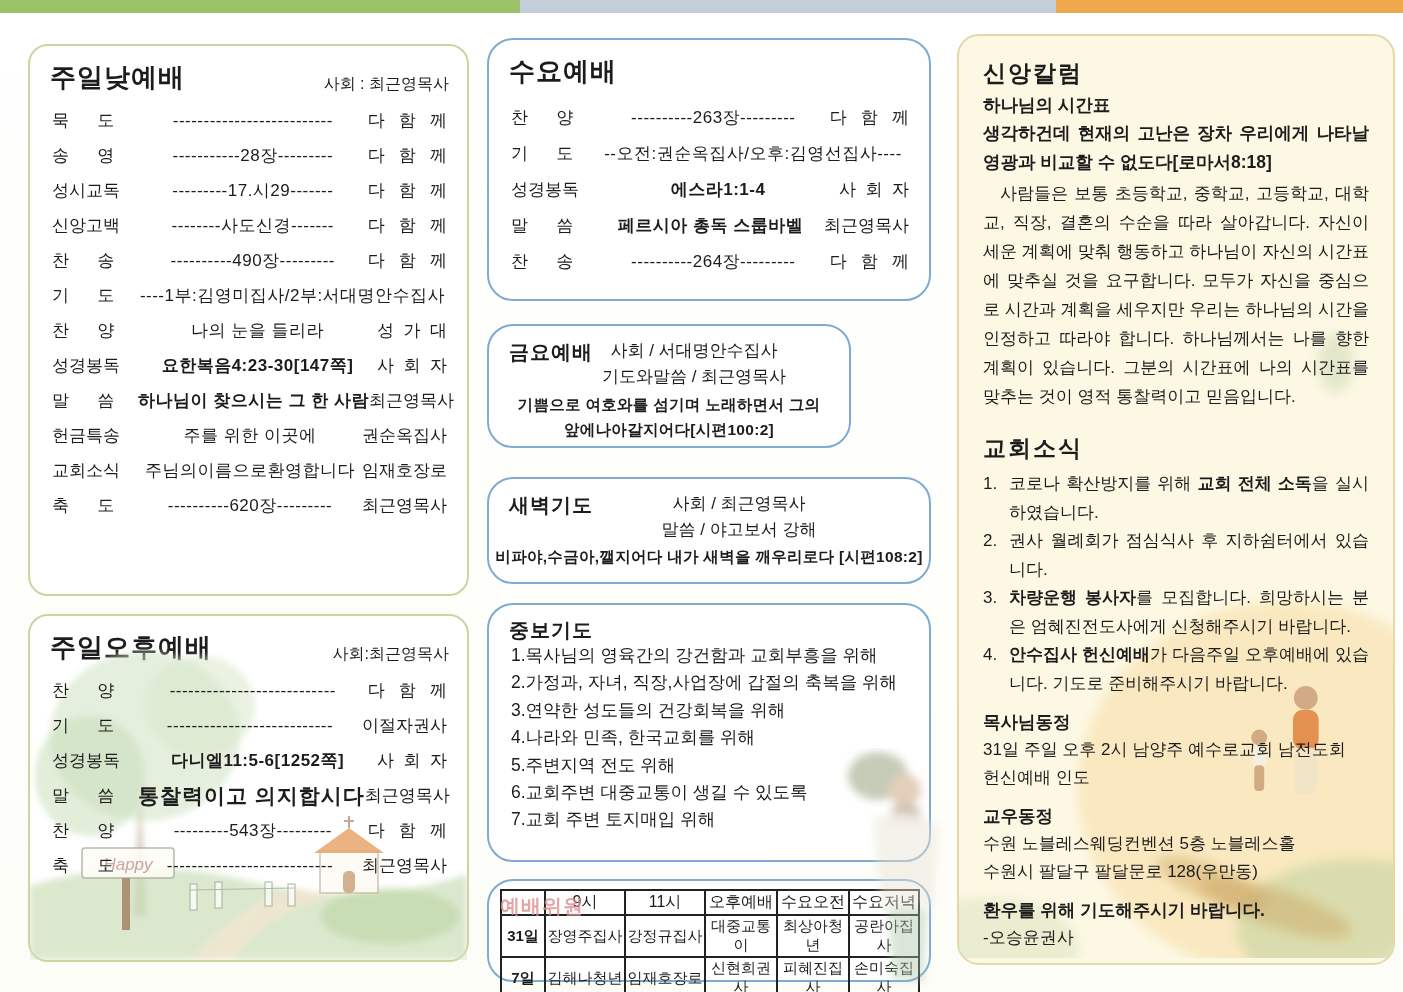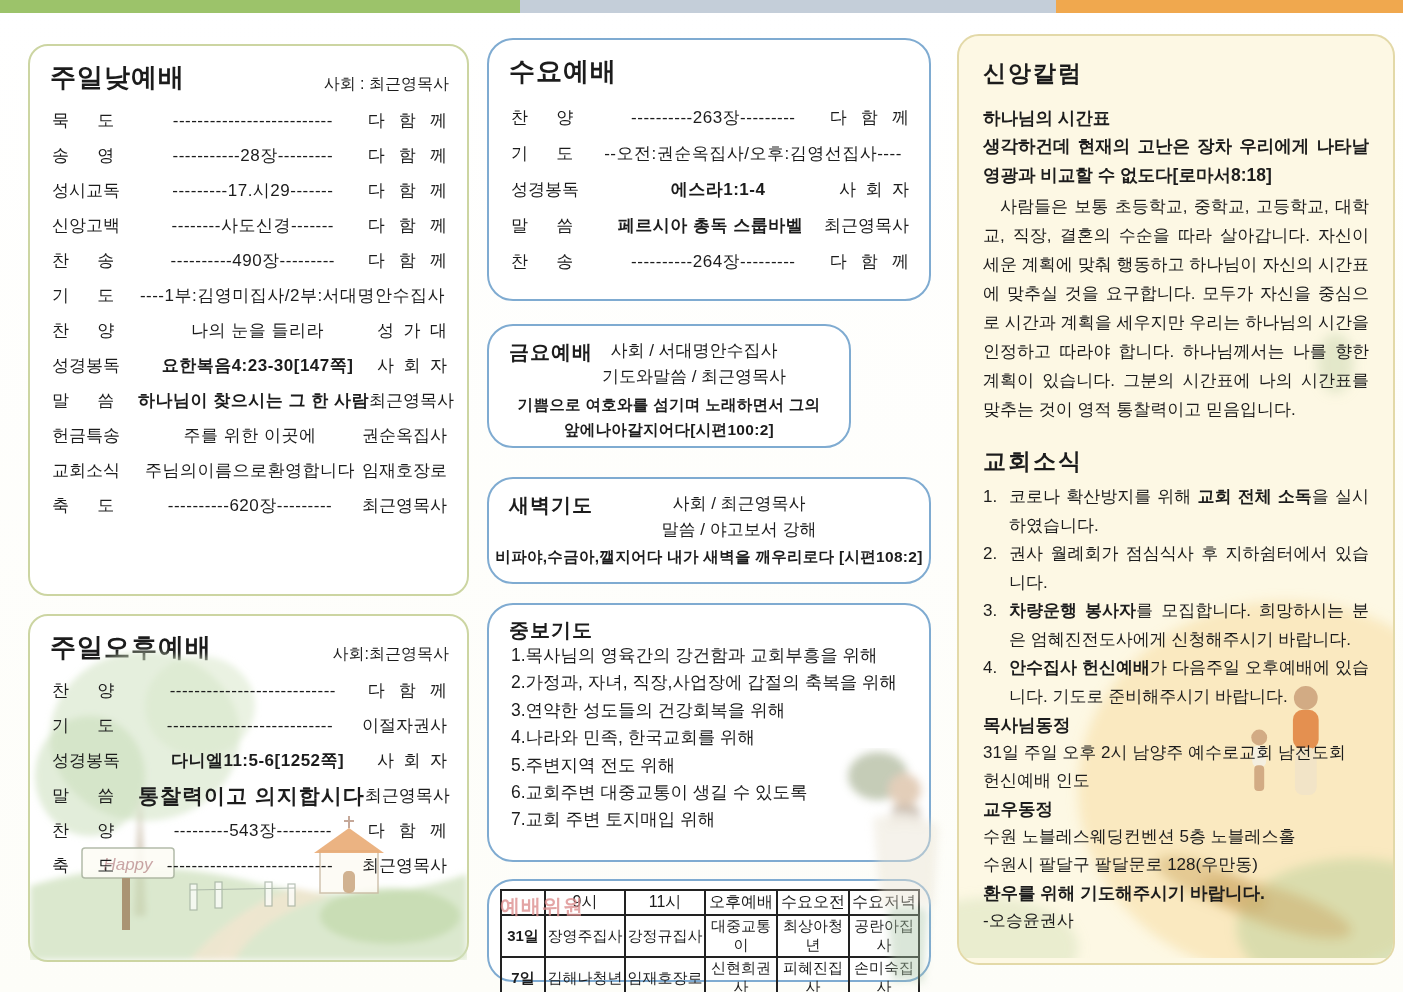--- a/index.html
+++ b/index.html
@@ -43,29 +43,29 @@
   table.committee th,table.committee td{border:2px solid #222;text-align:center;
         font-size:15px;padding:1px 0;height:19px;overflow:hidden;}
   table.committee th{font-weight:normal;font-size:16px;}
   table.committee td.day{font-weight:bold;}
 
   .panel{position:absolute;left:957px;top:34px;width:438px;height:931px;box-sizing:border-box;
          background:#fdf8e4;border:2px solid #e3d9a8;border-radius:22px;
          padding:22px 24px 0 24px;overflow:hidden;}
   .panel-bg{position:absolute;inset:0;z-index:0;pointer-events:none;}
   .panel-content{position:relative;z-index:2;}
-  .panel h2{margin:0 0 17px 0;font-size:23px;font-weight:bold;letter-spacing:2px;}
+  .panel h2{margin:0 0 4px 0;font-size:23px;font-weight:bold;letter-spacing:2px;}
   .panel .subtitle{font-size:17.5px;font-weight:600;margin:4px 0 2px 0;}
   .panel .colverse{font-size:17.5px;font-weight:600;line-height:29px;text-align:justify;}
   .panel .colbody{font-size:17px;line-height:29px;text-align:justify;text-indent:17px;margin-top:2px;}
   .panel .news-title{margin:22px 0 6px 0;}
   .news-item{display:flex;font-size:17px;line-height:28.5px;margin:0;}
   .news-item .num{width:26px;flex:none;}
   .news-item .txt{flex:1;text-align:justify;}
-  .sec-head{font-size:17.5px;font-weight:bold;line-height:28px;margin-top:0;}
+  .sec-head{font-size:17.5px;font-weight:bold;line-height:28px;margin-top:10px;}
   .sec-line{font-size:17px;line-height:28px;}
   .patient{font-size:17px;line-height:28.5px;white-space:pre;}
 
   .deco{position:absolute;pointer-events:none;}
   .scene{left:0;bottom:0;width:437px;height:344px;z-index:1;}
   .figure{left:833px;top:748px;width:135px;height:244px;z-index:6;opacity:.5;}
 </style>
 </head>
 <body>
 

